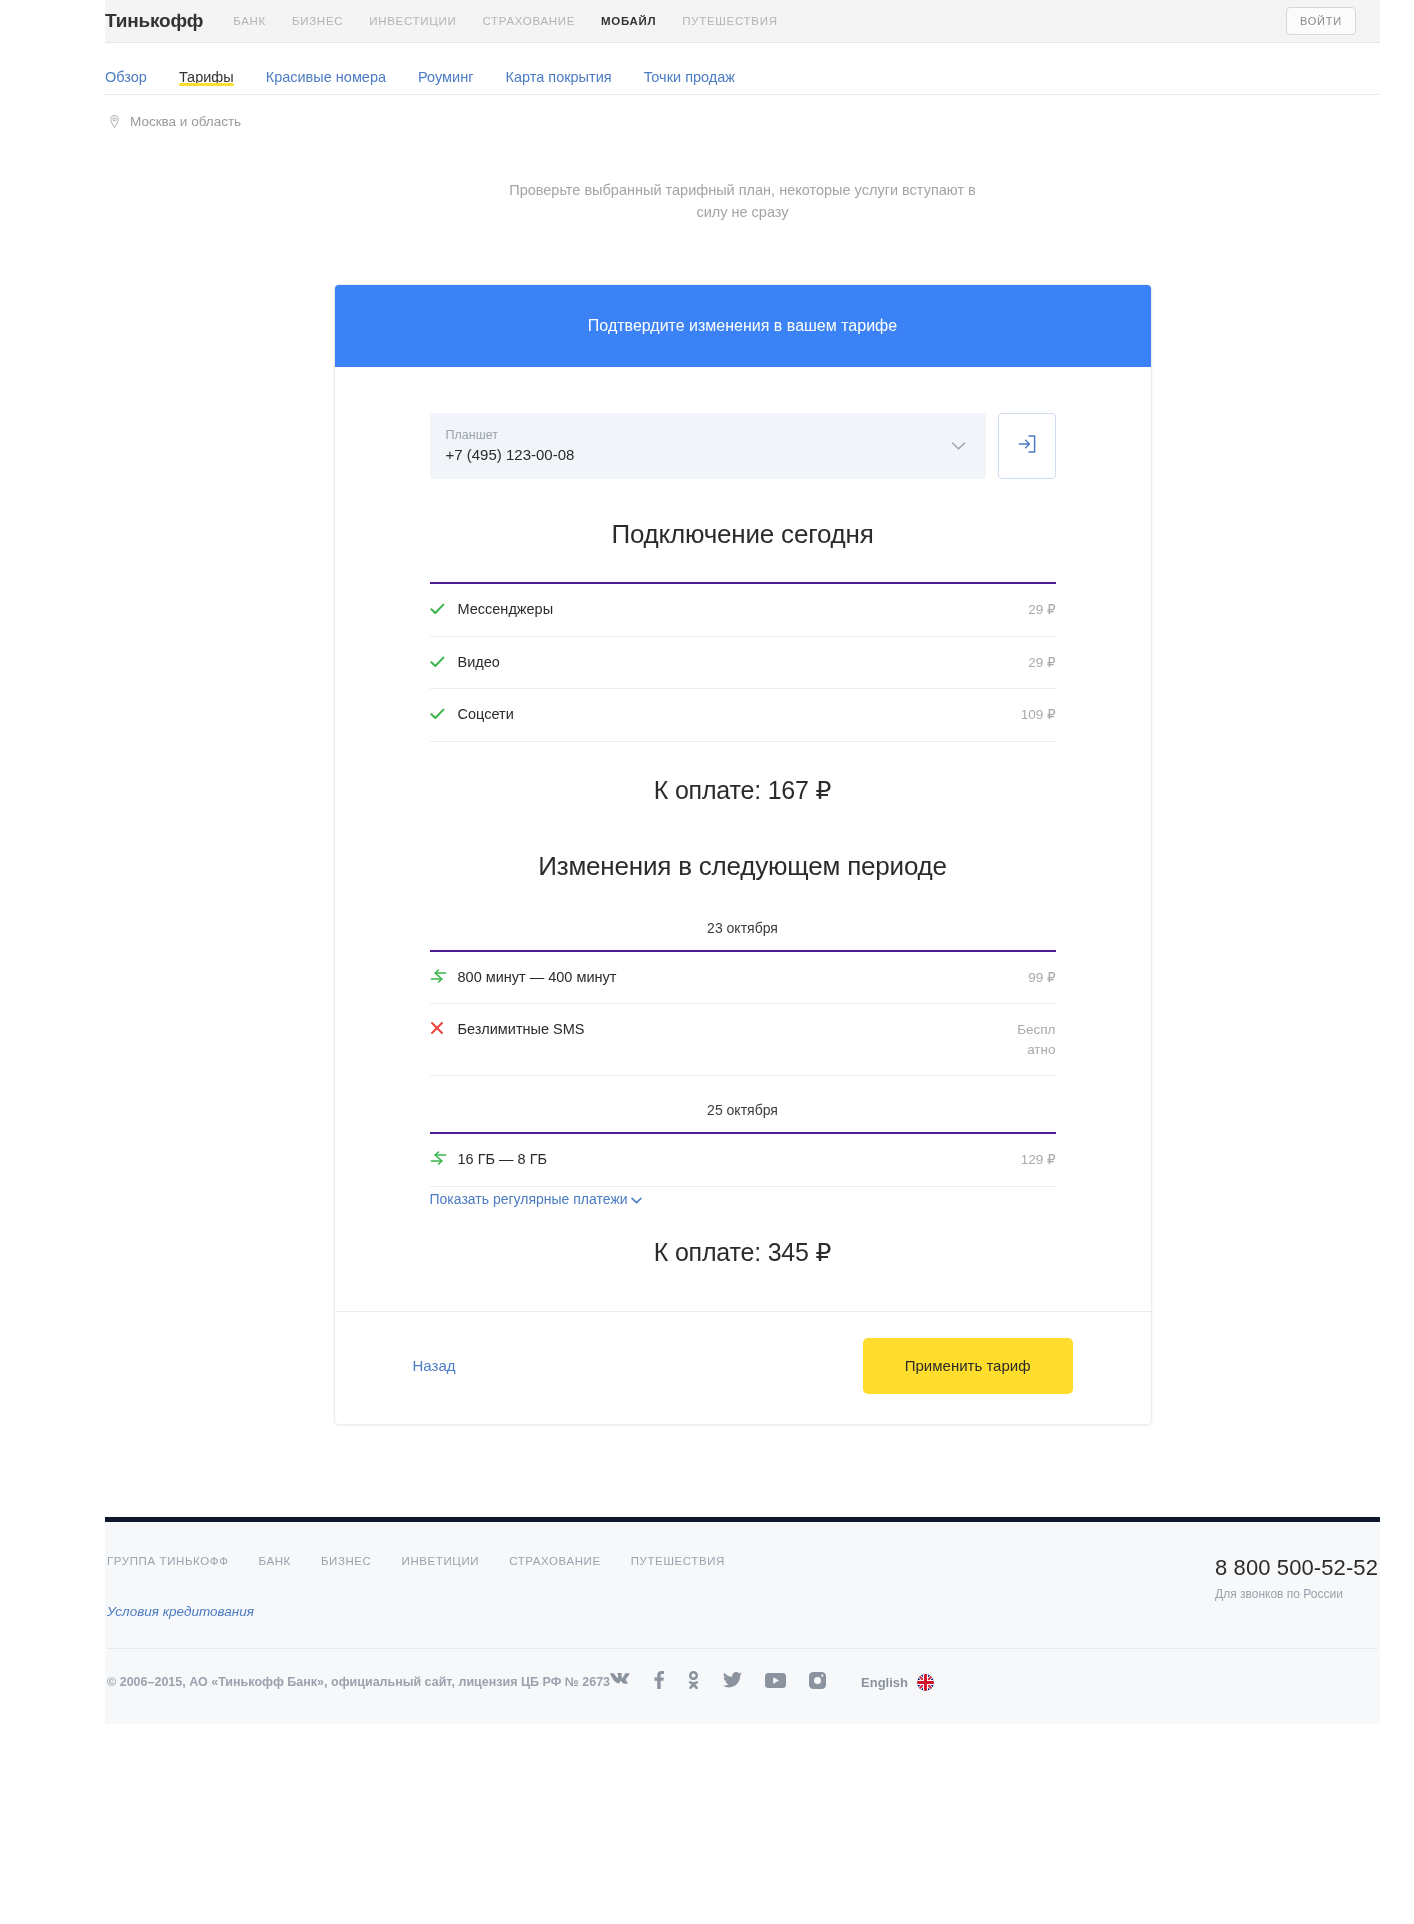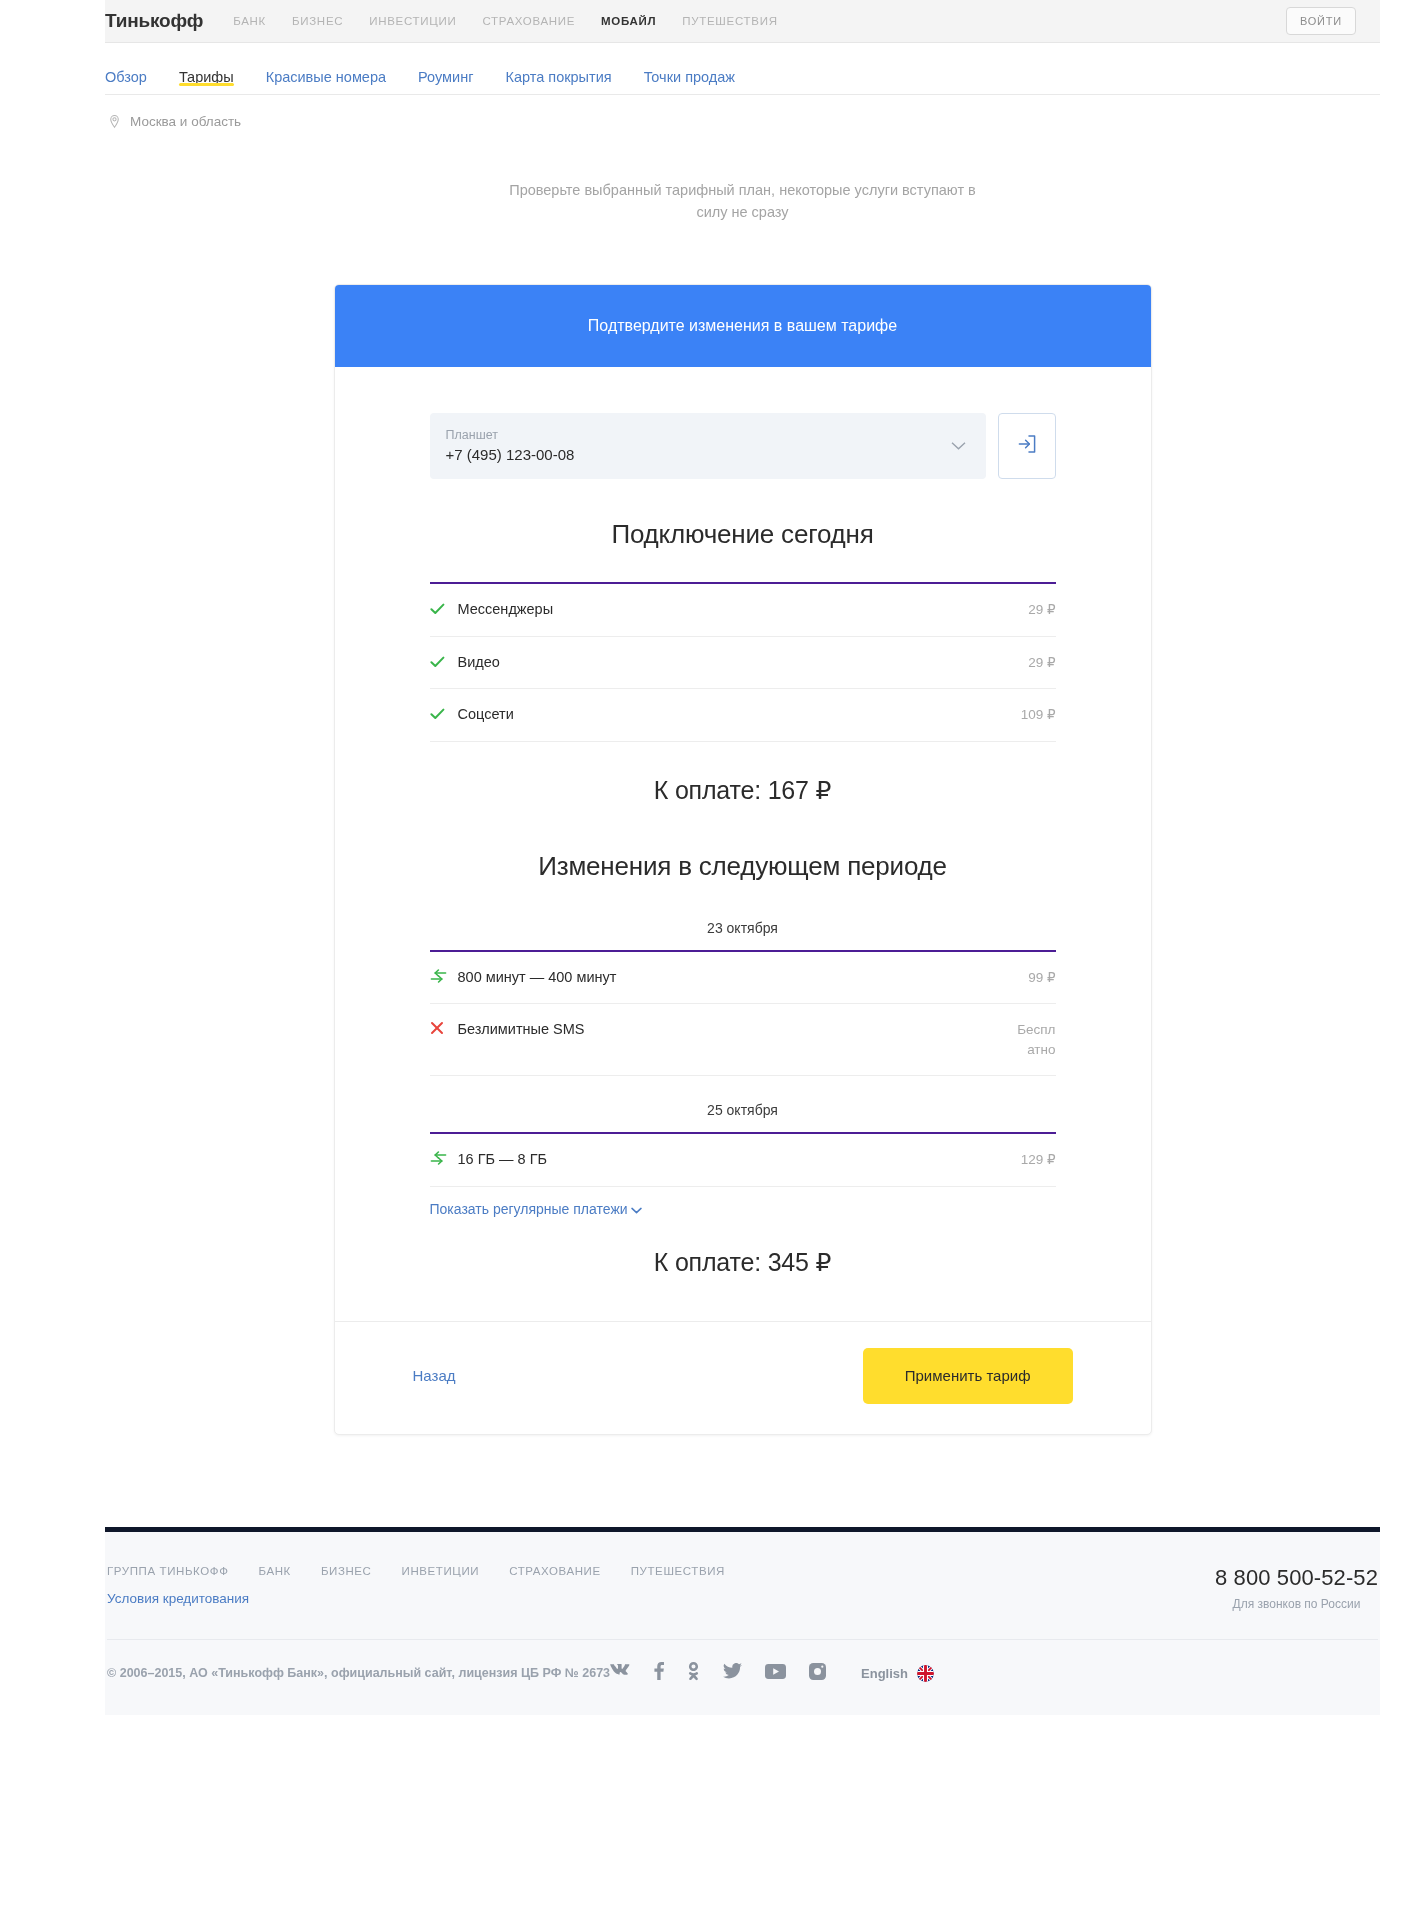--- a/index.html
+++ b/index.html
@@ -133,21 +133,21 @@
   }
 
   .total{
     text-align:center;font-size:25px;color:#2b2b2b;font-weight:normal;
     padding:34px 0 8px;letter-spacing:-.2px;
   }
   .total.second{padding:30px 0 4px;}
 
   .show-regular{
     display:inline-flex;align-items:center;gap:3px;
-    color:#4b7cc4;font-size:14px;margin-top:14px;cursor:pointer;
+    color:#4b7cc4;font-size:14px;margin-top:4px;cursor:pointer;
   }
 
   .card-foot{
     border-top:1px solid #ececec;padding:26px 78px 30px;
     display:flex;align-items:center;justify-content:space-between;
   }
   .back-link{color:#4b7cc4;font-size:15px;cursor:pointer;}
   .apply-btn{
     background:#ffdd2d;border:0;border-radius:5px;
     padding:0 42px;height:56px;min-width:196px;
@@ -159,23 +159,23 @@
   .footer{
     margin-top:92px;background:#f7f8fa;border-top:5px solid #0f172a;
     padding:33px 0 0;
   }
   .footer-inner{padding:0 2px;}
   .f-top{display:flex;align-items:flex-start;justify-content:space-between;}
   .f-links{display:flex;gap:30px;flex-wrap:wrap;}
   .f-links a{
     font-size:11.5px;letter-spacing:.6px;color:#9aa2ad;text-decoration:none;white-space:nowrap;
   }
-  .f-terms{margin-top:12px;}
+  .f-terms{margin-top:35px;font-style:italic;}
   .f-terms a{color:#4b7cc4;font-size:13.5px;text-decoration:none;}
-  .f-phone{text-align:center;}
+  .f-phone{text-align:left;}
   .f-phone .num{font-size:22px;color:#2b2b2b;letter-spacing:.1px;}
   .f-phone .sub{font-size:12px;color:#9aa2ad;margin-top:6px;}
   .f-divider{height:1px;background:#e8eaee;margin:28px 0 0;}
   .f-bottom{
     display:flex;align-items:center;justify-content:flex-start;
     padding:22px 0 30px;
     font-weight:bold;
   }
   .copyright{font-size:12.5px;color:#9aa2ad;}
   .socials{display:flex;align-items:center;gap:23px;}

